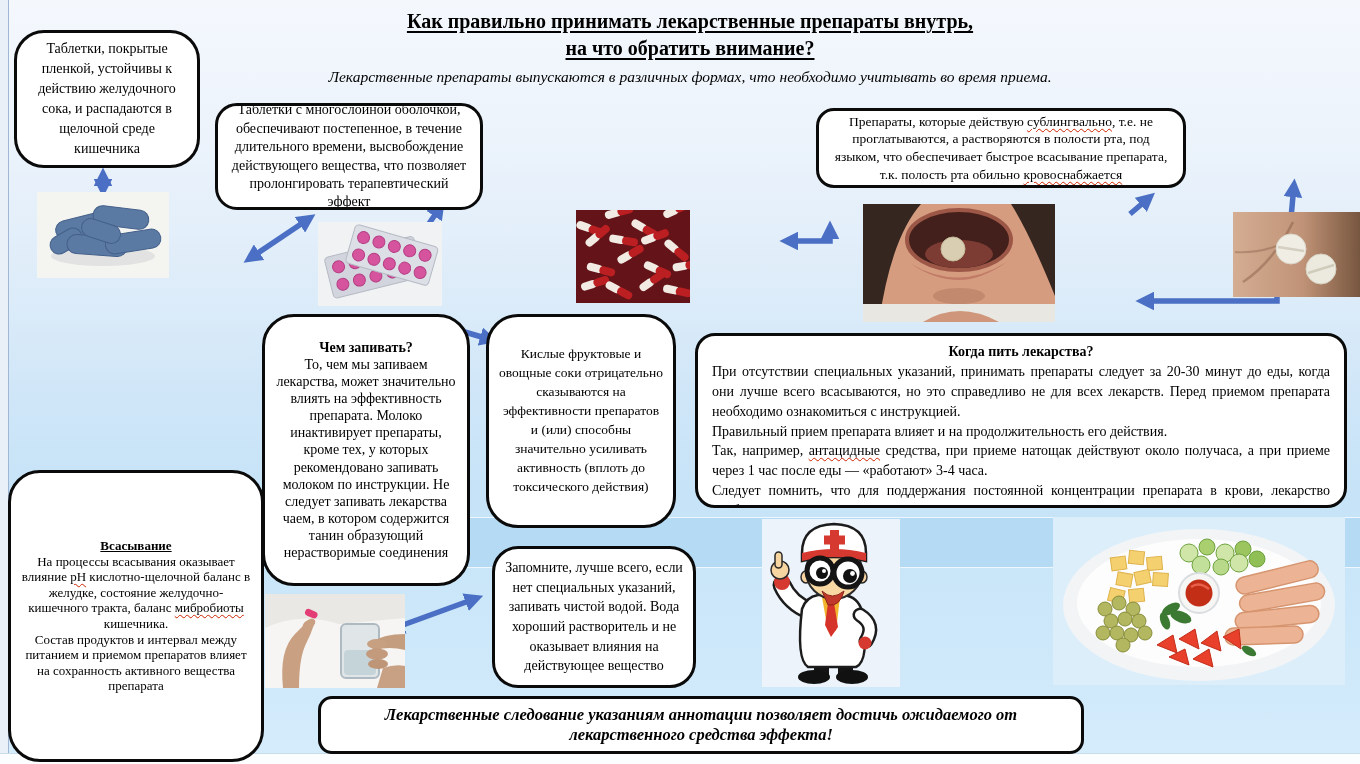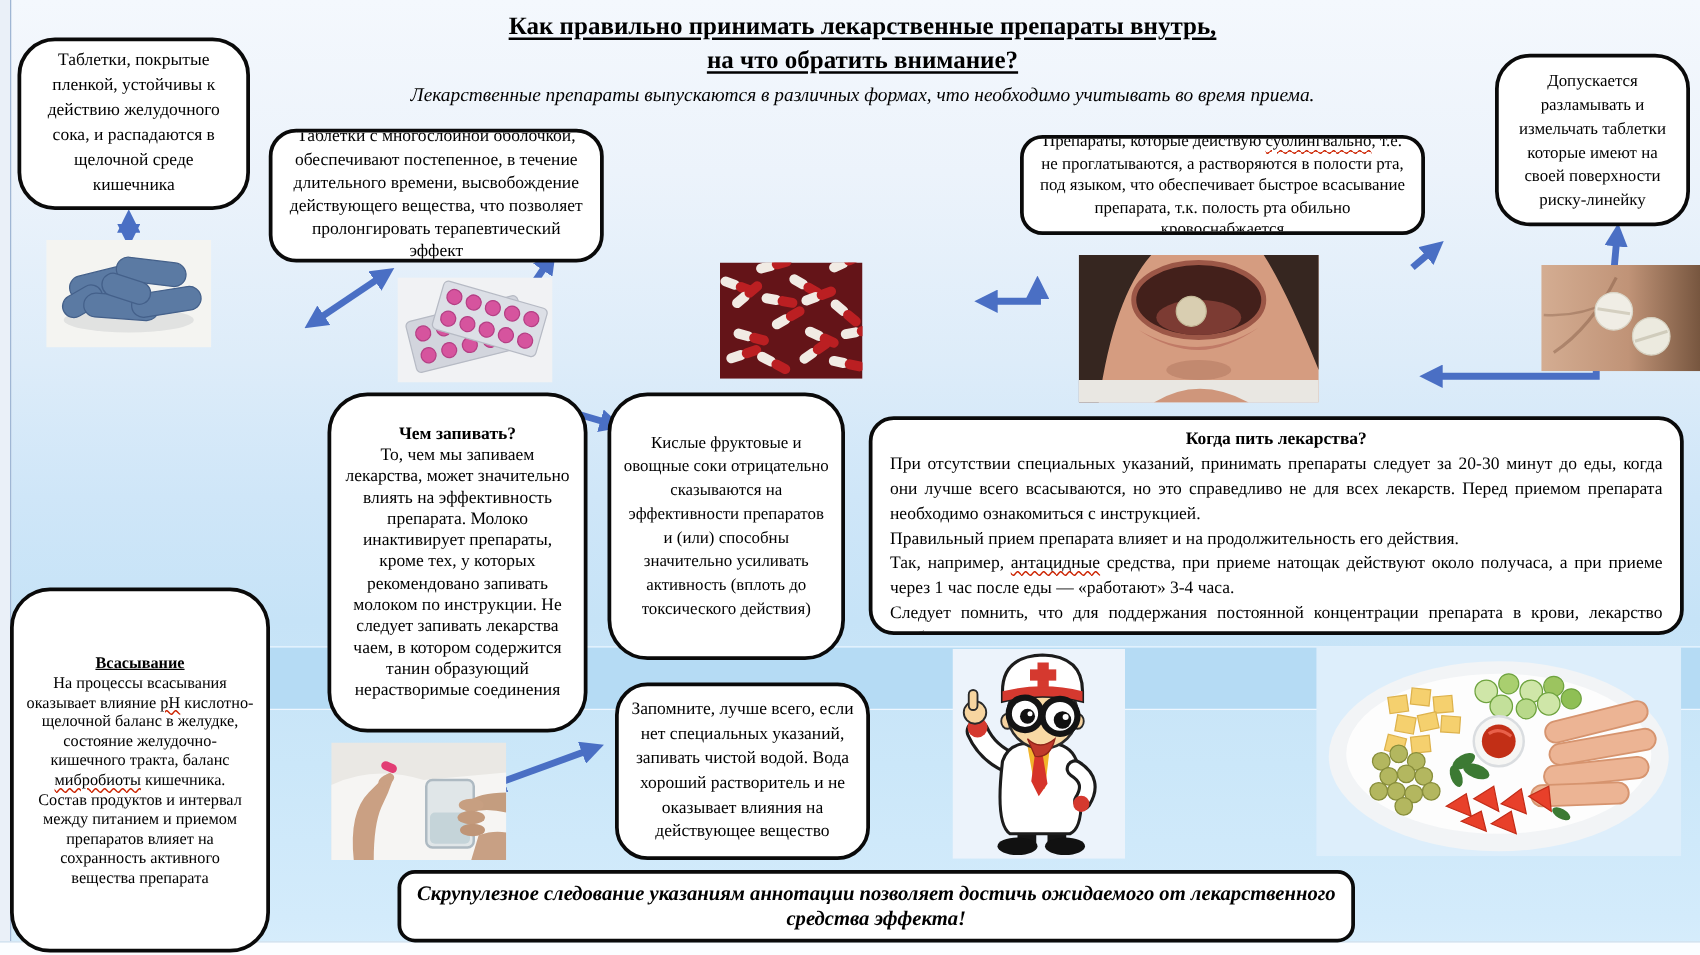--- a/index.html
+++ b/index.html
@@ -42,58 +42,55 @@
 
   <div class="box" style="left:14px;top:30px;width:186px;height:138px;border-radius:30px;font-size:14px;line-height:1.42;">
     <div>Таблетки, покрытые пленкой, устойчивы к действию желудочного сока, и распадаются  в щелочной среде кишечника</div>
   </div>
 
   <div class="box" style="left:215px;top:103px;width:268px;height:107px;border-radius:22px;font-size:14px;line-height:1.32;">
     <div>Таблетки с многослойной оболочкой, обеспечивают постепенное, в течение длительного времени, высвобождение действующего вещества, что позволяет пролонгировать терапевтический эффект</div>
   </div>
 
 
-  <div class="box" style="left:816px;top:108px;width:324px;height:80px;border-radius:18px;font-size:13.5px;line-height:1.3;">
+  <div class="box" style="left:816px;top:108px;width:370px;height:80px;border-radius:18px;font-size:13.5px;line-height:1.3;">
     <div><span>Препараты, которые действую </span><span class="wavy">сублингвально</span><span>, т.е. не проглатываются,  а растворяются  в полости рта, под языком, что обеспечивает быстрое  всасывание препарата, т.к.   полость рта обильно </span><span class="wavy">кровоснабжается</span></div>
   </div>
 
-  <div class="box" style="left:1196px;top:43px;width:156px;height:138px;border-radius:28px;font-size:13.5px;line-height:1.42;">
-    <div>Допускается разламывать и измельчать таблетки которые имеют на своей поверхности риску-линейку</div>
-  </div>
 
 
   <div class="box" style="left:262px;top:314px;width:208px;height:272px;border-radius:32px;font-size:14px;line-height:1.22;">
     <div class="bt">Чем запивать?</div>
     <div>То, чем мы запиваем лекарства, может значительно влиять на эффективность препарата. Молоко инактивирует препараты, кроме тех, у которых рекомендовано запивать молоком по инструкции. Не следует  запивать лекарства чаем, в котором содержится танин образующий нерастворимые соединения</div>
   </div>
 
   <div class="box" style="left:486px;top:314px;width:190px;height:214px;border-radius:32px;font-size:13.5px;line-height:1.4;">
     <div>Кислые фруктовые и овощные соки отрицательно сказываются на эффективности препаратов и (или) способны значительно усиливать активность (вплоть до токсического действия)</div>
   </div>
 
   <div class="box when" style="left:695px;top:333px;width:652px;height:175px;border-radius:20px;font-size:14px;line-height:1.42;">
     <div class="bt">Когда пить лекарства?</div>
     <p>При отсутствии специальных указаний, принимать препараты следует за 20-30 минут до еды, когда они лучше всего всасываются, но это справедливо не для всех лекарств. Перед приемом препарата необходимо ознакомиться с инструкцией.</p>
     <p>Правильный прием препарата влияет и на продолжительность его действия.</p>
     <p><span>Так, например, </span><span class="wavy">антацидные</span><span> средства, при приеме натощак действуют около получаса, а при приеме через 1 час после еды — «работают»  3-4 часа.</span></p>
     <p>Следует помнить, что для поддержания постоянной концентрации препарата в крови, лекарство необходимо принимать регулярно через равномерные промежутки времени</p>
   </div>
 
-  <div class="box absb" style="left:8px;top:470px;width:208px;height:292px;border-radius:32px;font-size:13px;line-height:1.2;">
+  <div class="box absb" style="left:8px;top:470px;width:256px;height:292px;border-radius:32px;font-size:13px;line-height:1.2;">
     <div class="bt u">Всасывание</div>
     <p><span>На процессы всасывания оказывает влияние </span><span class="wavy">рН</span><span> кислотно-щелочной баланс в желудке, состояние желудочно-кишечного тракта, баланс </span><span class="wavy">мибробиоты</span><span> кишечника.</span></p>
     <p>Состав продуктов и интервал между питанием и приемом препаратов влияет на сохранность активного вещества препарата</p>
   </div>
 
   <div class="box" style="left:492px;top:546px;width:204px;height:142px;border-radius:26px;font-size:14px;line-height:1.4;">
     <div>Запомните, лучше всего, если нет специальных указаний, запивать чистой водой. Вода хороший растворитель и не оказывает влияния на действующее вещество</div>
   </div>
 
   <div class="box footer-box" style="left:318px;top:696px;width:766px;height:58px;">
-    <div>Скрупулезное следование указаниям аннотации позволяет достичь ожидаемого от лекарственного средства эффекта!</div>
+    <div>Лекарственные следование указаниям аннотации позволяет достичь ожидаемого от лекарственного средства эффекта!</div>
   </div>
 
   <svg class="arrows" width="1360" height="764" viewBox="0 0 1360 764">
     <defs>
       <marker id="ah" viewBox="0 0 10 10" refX="6.5" refY="5" markerWidth="3.4" markerHeight="3.4" orient="auto-start-reverse">
         <path d="M0,0 L10,5 L0,10 z" fill="#4a6fc4"></path>
       </marker>
     </defs>
     <g stroke="#4a6fc4" stroke-width="5.5" fill="none">
       <path d="M103,174 L103,191" marker-start="url(#ah)" marker-end="url(#ah)"></path>

